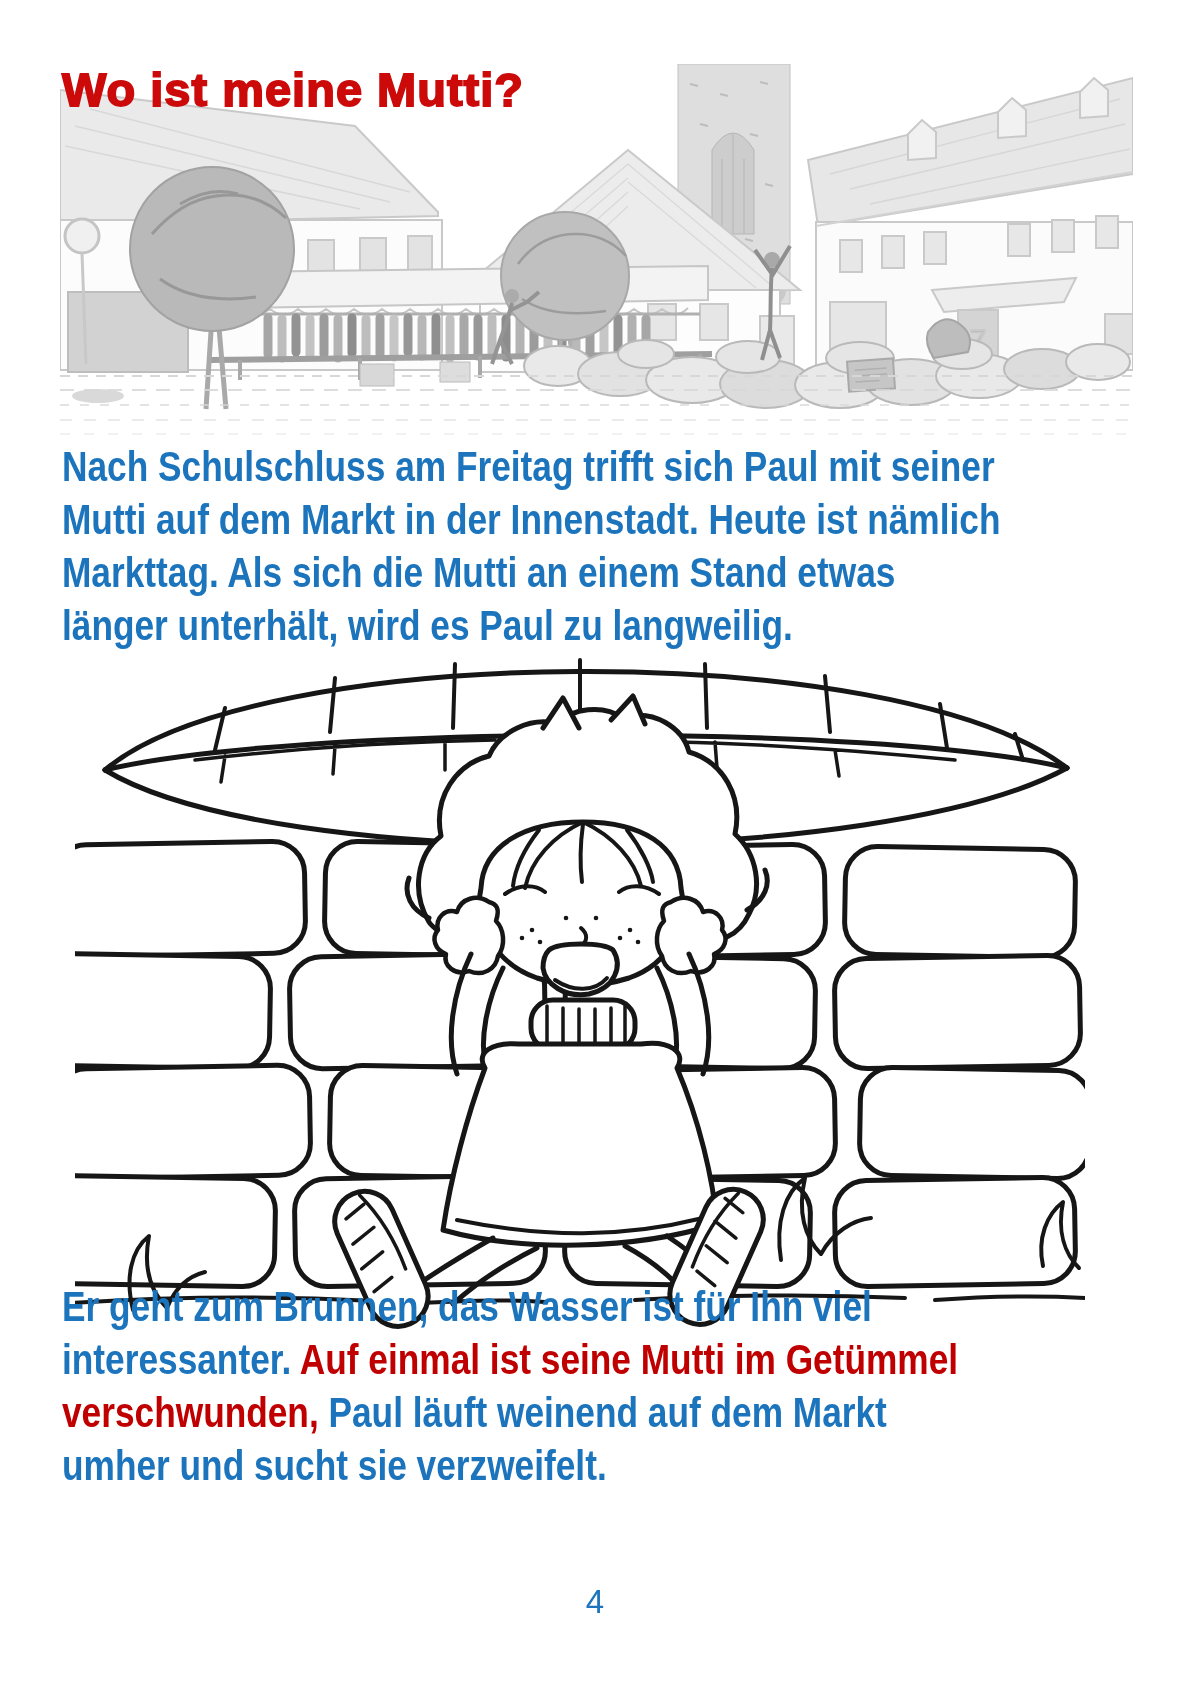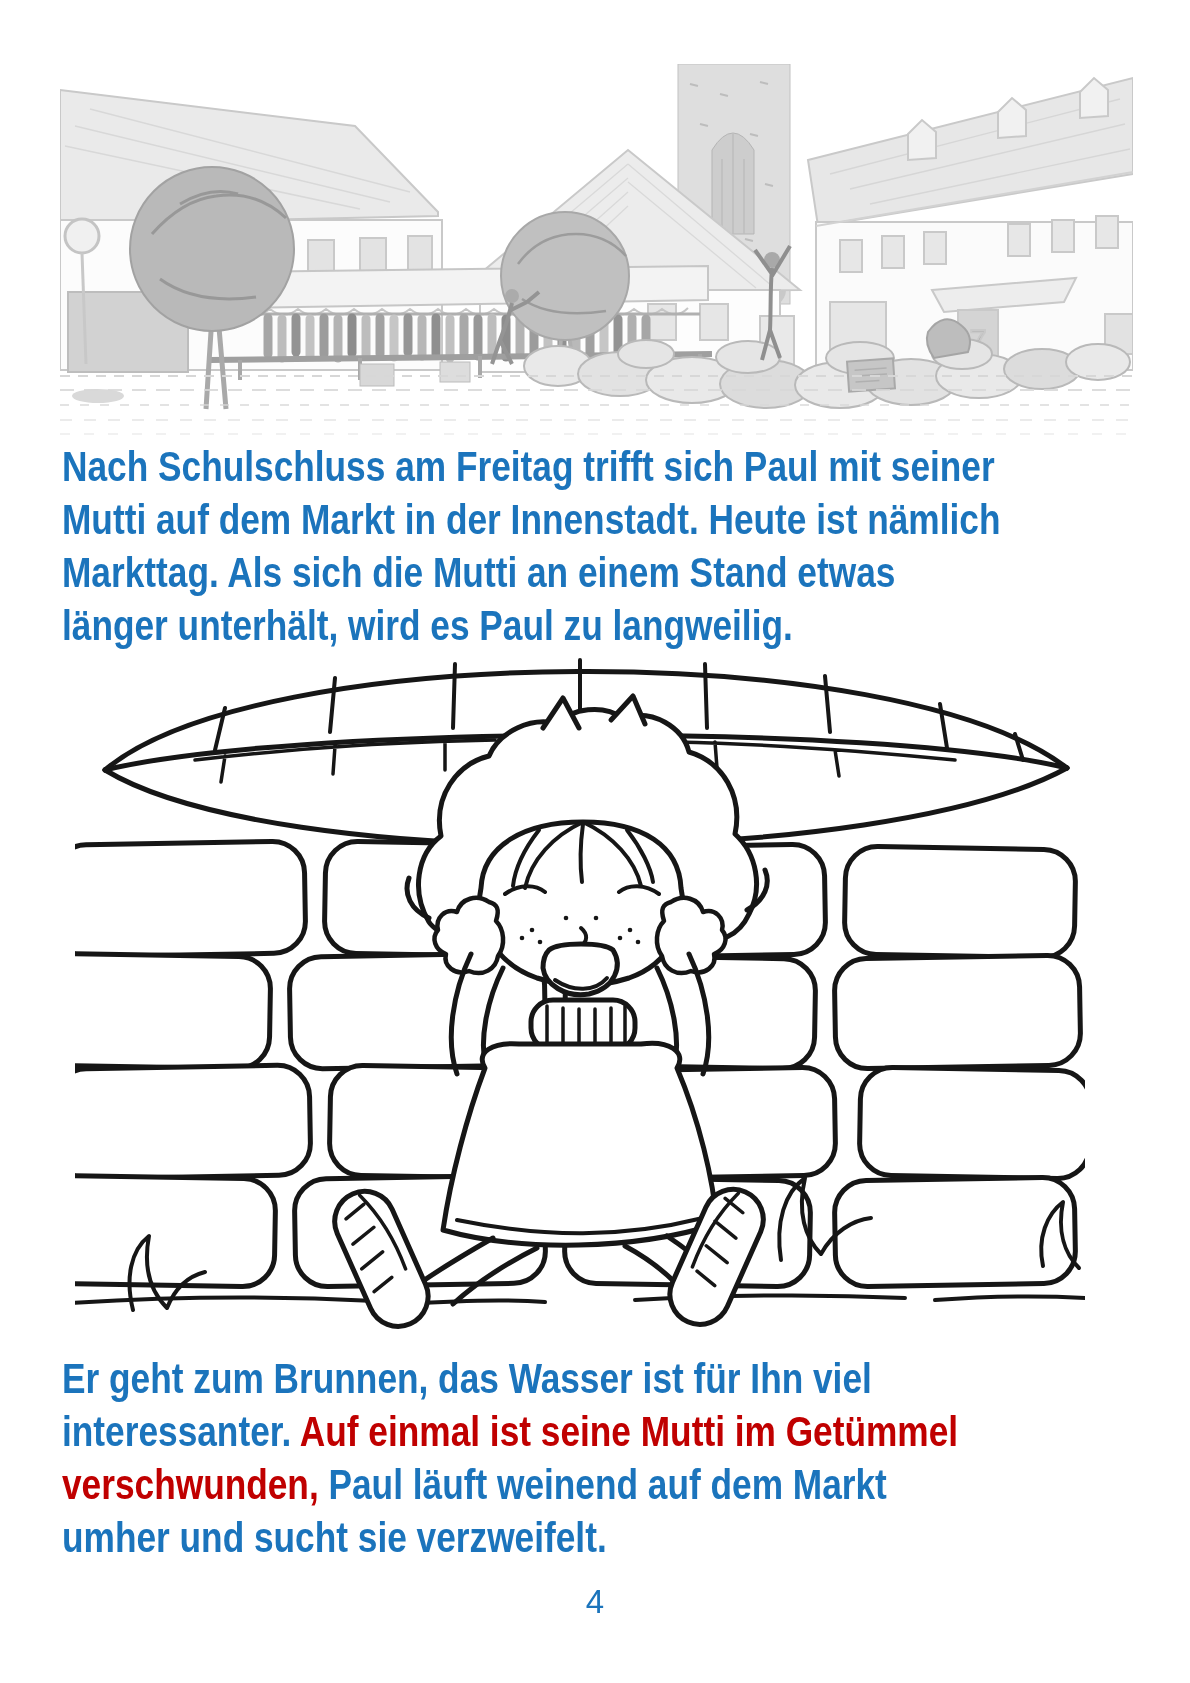--- a/index.html
+++ b/index.html
@@ -13,21 +13,21 @@
 
   
   .title{position:absolute;left:62px;top:66px;margin:0;z-index:3;white-space:nowrap;
          font-size:47px;font-weight:900;line-height:1;letter-spacing:1px;
          color:var(--title-red);-webkit-text-stroke:1.8px var(--title-red);}
 
   
   .para{position:absolute;left:62px;z-index:2;font-weight:bold;font-size:43px;}
   .tline{line-height:53px;white-space:nowrap;transform:scaleX(.82);transform-origin:0 50%;}
   .p1{top:440px;color:var(--blue);}
-  .p2{top:1352px;}
+  .p2{top:1280px;}
   .c-blue{color:var(--blue);}
   .c-red{color:var(--red-text);}
 
   
   .illustration{position:absolute;left:75px;top:648px;width:1010px;height:690px;z-index:1;}
   .illustration svg{display:block;width:100%;height:100%;color:var(--ink);}
 
   
   .pagenum{position:absolute;left:0;top:1585px;width:1190px;text-align:center;z-index:2;
            font-size:33px;line-height:1;color:var(--blue);}
@@ -182,20 +182,21 @@
       <g stroke="#d7d7d7" stroke-width="2" fill="none">
         <path d="M0,312 H1073" stroke-dasharray="10 8"></path>
         <path d="M0,326 H1073" stroke-dasharray="14 10" opacity=".85"></path>
         <path d="M0,341 H1073" stroke-dasharray="9 11" opacity=".7"></path>
         <path d="M0,356 H1073" stroke-dasharray="12 12" opacity=".5"></path>
         <path d="M0,370 H1073" stroke-dasharray="10 14" opacity=".35"></path>
       </g>
     </svg>
   </div>
 
+  <h1 class="title">Wo ist meine Mutti?</h1>
 
   <div class="para p1">
     <div class="tline">Nach Schulschluss am Freitag trifft sich Paul mit seiner</div>
     <div class="tline">Mutti auf dem Markt in der Innenstadt. Heute ist nämlich</div>
     <div class="tline">Markttag. Als sich die Mutti an einem Stand etwas</div>
     <div class="tline">länger unterhält, wird es Paul zu langweilig.</div>
   </div>
 
   <div class="illustration">
     <svg viewBox="0 0 1010 690" stroke-linecap="round" stroke-linejoin="round">

